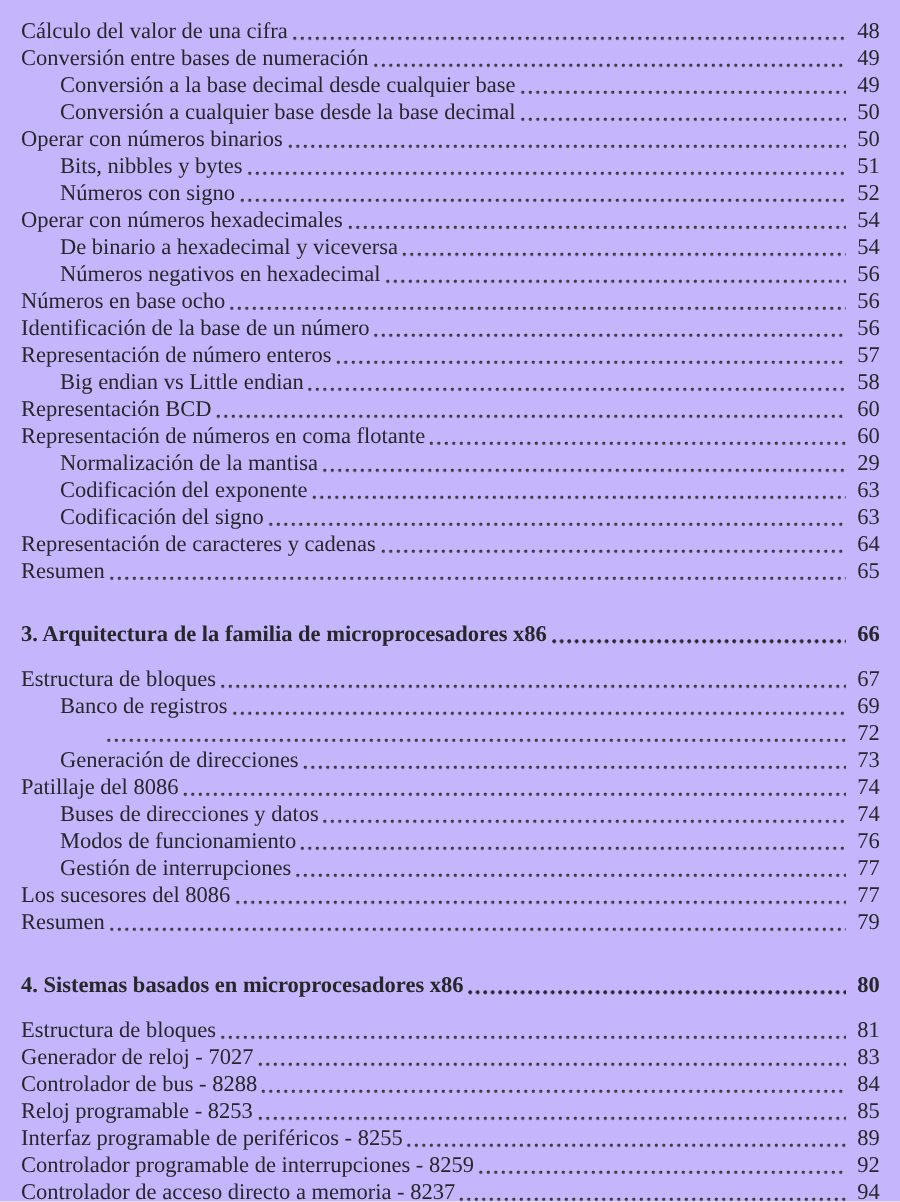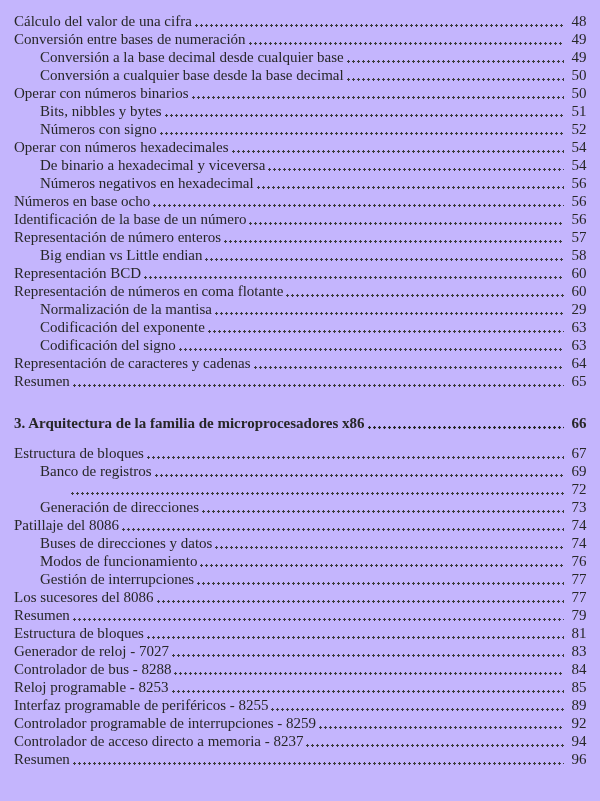--- a/index.html
+++ b/index.html
@@ -212,20 +212,25 @@
       <div class="row lvl0">
     <span class="label">Los sucesores del 8086</span>
     <span class="leader"></span>
     <span class="pagenum">77</span>
   </div>
       <div class="row lvl0">
     <span class="label">Resumen</span>
     <span class="leader"></span>
     <span class="pagenum">79</span>
   </div>
+      <div class="row lvl0 chapter">
+    <span class="label">4. Sistemas basados en microprocesadores x86</span>
+    <span class="leader"></span>
+    <span class="pagenum">80</span>
+  </div>
       <div class="row lvl0">
     <span class="label">Estructura de bloques</span>
     <span class="leader"></span>
     <span class="pagenum">81</span>
   </div>
       <div class="row lvl0">
     <span class="label">Generador de reloj - 7027</span>
     <span class="leader"></span>
     <span class="pagenum">83</span>
   </div>

